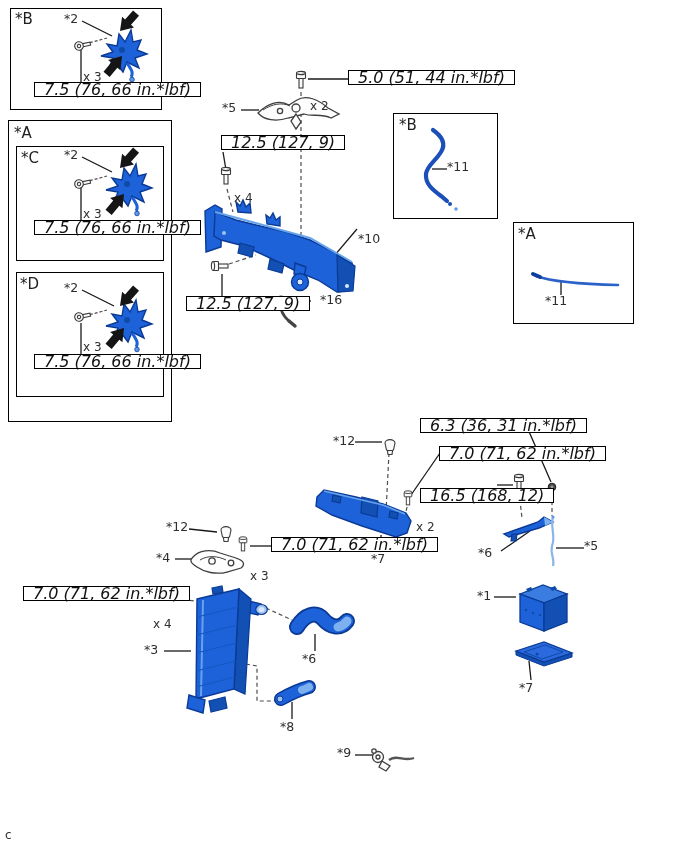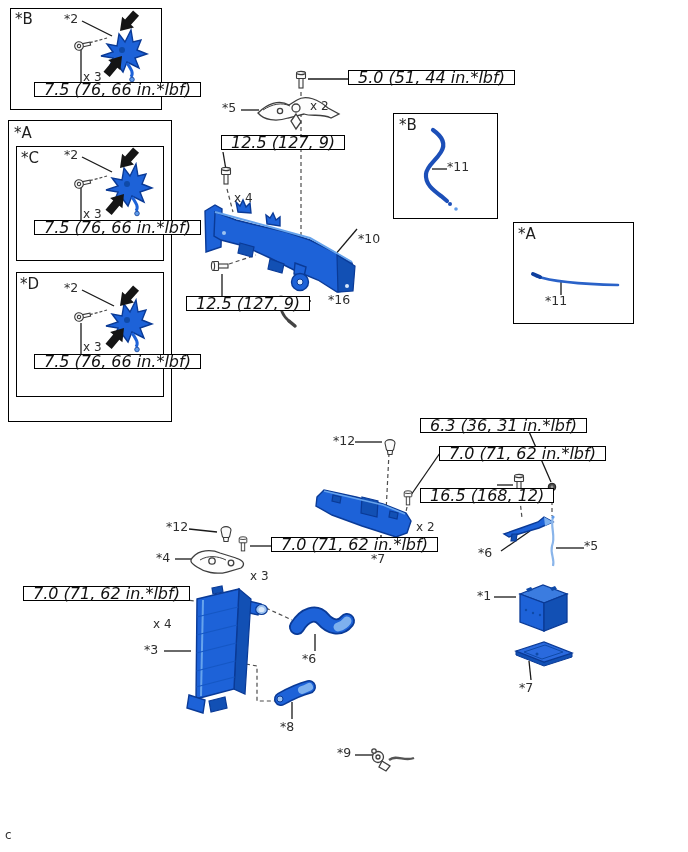--- a/index.html
+++ b/index.html
@@ -275,21 +275,21 @@
 <div class="lbl letter" style="left:399px;top:117px">*B</div>
 <div class="lbl letter" style="left:518px;top:226px">*A</div>
 
 <div class="lbl" style="left:64px;top:12px">*2</div>
 <div class="lbl" style="left:64px;top:148px">*2</div>
 <div class="lbl" style="left:64px;top:281px">*2</div>
 <div class="lbl" style="left:447px;top:160px">*11</div>
 <div class="lbl" style="left:545px;top:294px">*11</div>
 <div class="lbl" style="left:222px;top:101px">*5</div>
 <div class="lbl" style="left:358px;top:232px">*10</div>
-<div class="lbl" style="left:328px;top:293px">*16</div>
+<div class="lbl" style="left:320px;top:293px">*16</div>
 <div class="lbl" style="left:333px;top:434px">*12</div>
 <div class="lbl" style="left:166px;top:520px">*12</div>
 <div class="lbl" style="left:156px;top:551px">*4</div>
 <div class="lbl" style="left:144px;top:643px">*3</div>
 <div class="lbl" style="left:302px;top:652px">*6</div>
 <div class="lbl" style="left:280px;top:720px">*8</div>
 <div class="lbl" style="left:337px;top:746px">*9</div>
 <div class="lbl" style="left:371px;top:552px">*7</div>
 <div class="lbl" style="left:478px;top:546px">*6</div>
 <div class="lbl" style="left:584px;top:539px">*5</div>

